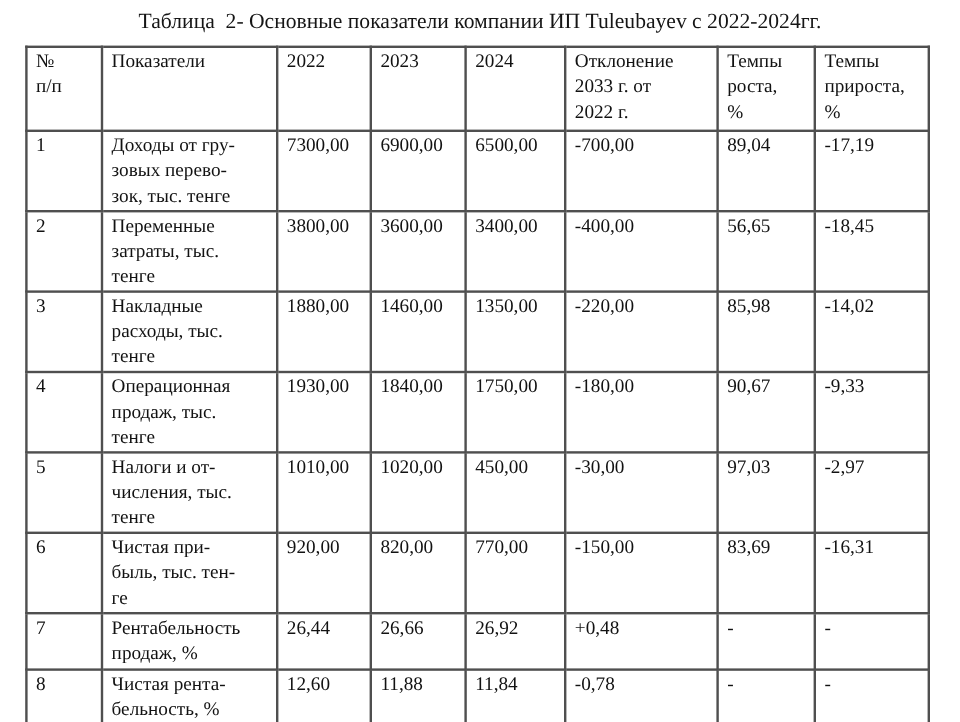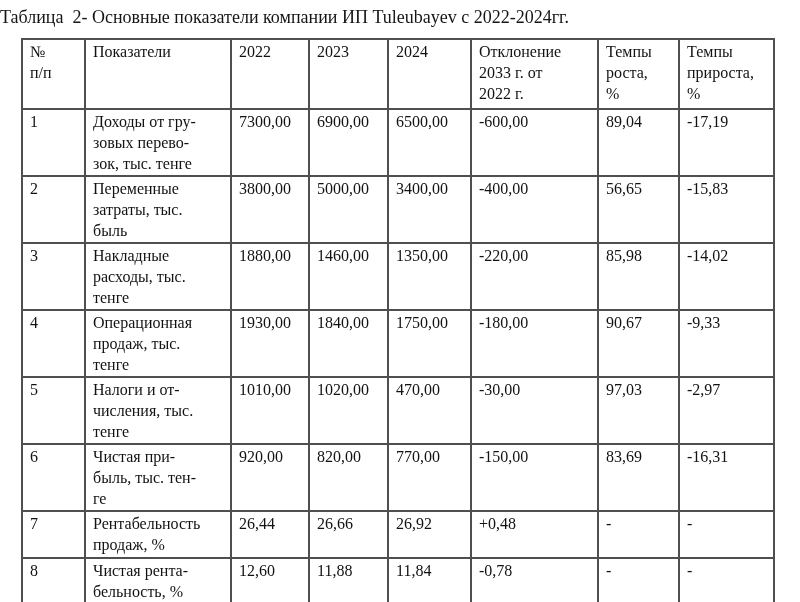--- a/index.html
+++ b/index.html
@@ -12,20 +12,21 @@
     color: #121212;
     overflow: hidden;
   }
   .page {
     width: 800px;
     height: 602px;
     box-sizing: border-box;
   }
   .caption {
     margin-top: 5px;
+    text-align: center;
     font-size: 18px;
     line-height: 24px;
     white-space: pre-wrap;
     color: #151515;
   }
   table.indicators {
     margin: 9px 0 0 21px;
     border-collapse: collapse;
     table-layout: fixed;
     width: 752px;
@@ -85,36 +86,36 @@
       </tr>
 
       <tr class="r3">
         <td>1</td>
         <td>Доходы от гру-
 зовых перево-
 зок, тыс. тенге</td>
         <td>7300,00</td>
         <td>6900,00</td>
         <td>6500,00</td>
-        <td>-600,00</td>
+        <td>-700,00</td>
         <td>89,04</td>
         <td>-17,19</td>
       </tr>
 
       <tr class="r3">
         <td>2</td>
         <td>Переменные
 затраты, тыс.
-быль</td>
+тенге</td>
         <td>3800,00</td>
-        <td>5000,00</td>
+        <td>3600,00</td>
         <td>3400,00</td>
         <td>-400,00</td>
         <td>56,65</td>
-        <td>-15,83</td>
+        <td>-18,45</td>
       </tr>
 
       <tr class="r3">
         <td>3</td>
         <td>Накладные
 расходы, тыс.
 тенге</td>
         <td>1880,00</td>
         <td>1460,00</td>
         <td>1350,00</td>
@@ -136,21 +137,21 @@
         <td>-9,33</td>
       </tr>
 
       <tr class="r3">
         <td>5</td>
         <td>Налоги и от-
 числения, тыс.
 тенге</td>
         <td>1010,00</td>
         <td>1020,00</td>
-        <td>470,00</td>
+        <td>450,00</td>
         <td>-30,00</td>
         <td>97,03</td>
         <td>-2,97</td>
       </tr>
 
       <tr class="r3">
         <td>6</td>
         <td>Чистая при-
 быль, тыс. тен-
 ге</td>

